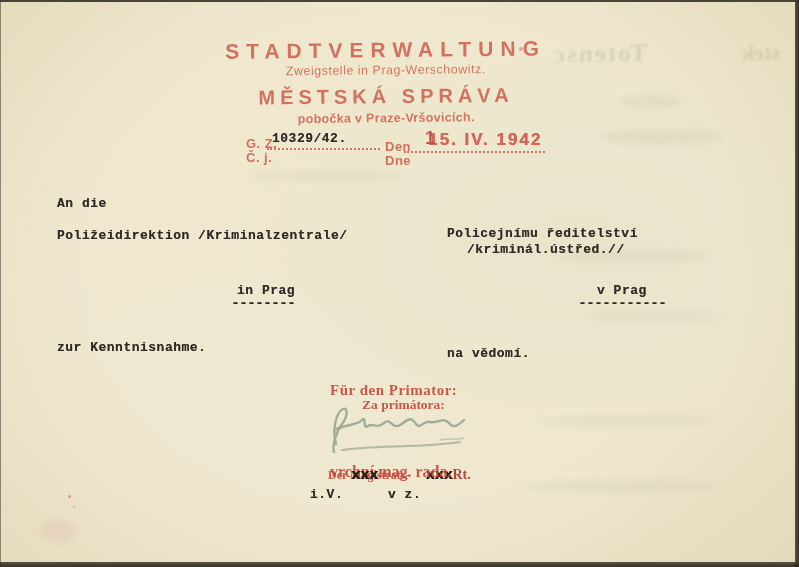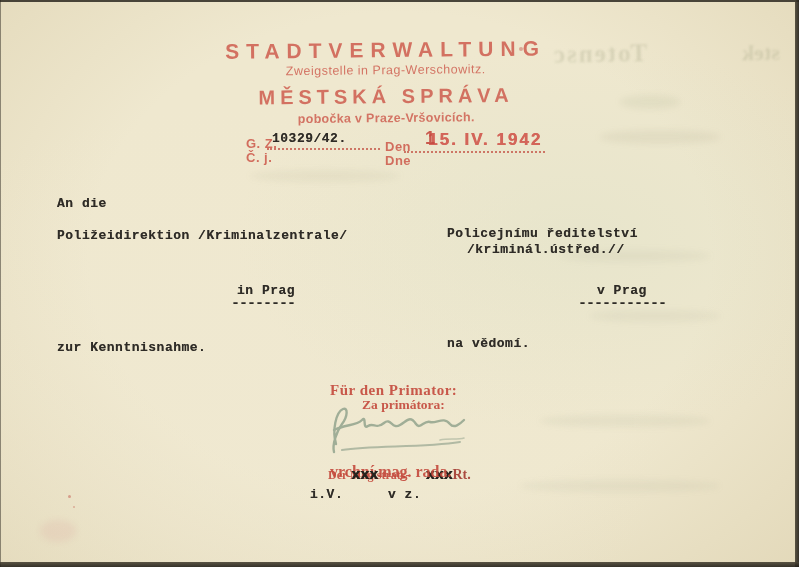--- a/index.html
+++ b/index.html
@@ -97,21 +97,21 @@
     <div class="abs tw" style="left:57px;top:228px;">Poližeidirektion /Kriminalzentrale/</div>
     <div class="abs tw" style="left:447px;top:226px;">Policejnímu ředitelství</div>
     <div class="abs tw" style="left:467px;top:242px;">/kriminál.ústřed.//</div>
 
     <div class="abs tw" style="left:237px;top:283px;">in Prag</div>
     <div class="abs tw-dash" style="left:231px;top:295px;">--------</div>
     <div class="abs tw" style="left:597px;top:283px;">v Prag</div>
     <div class="abs tw-dash" style="left:578px;top:295px;">-----------</div>
 
     <div class="abs tw" style="left:57px;top:340px;">zur Kenntnisnahme.</div>
-    <div class="abs tw" style="left:447px;top:336px;">na vědomí.</div>
+    <div class="abs tw" style="left:447px;top:346px;">na vědomí.</div>
   </div>
 
   <div>
     <div class="abs fraktur" style="left:330px;top:382px;font-size:15px;letter-spacing:.5px;">Für den Primator:</div>
     <div class="abs fraktur" style="left:345px;top:397px;font-size:13.5px;margin-left:17px;">Za primátora:</div>
 
     <svg style="position:absolute;left:312px;top:400px;" width="170" height="58" viewBox="0 0 170 58">
       <g fill="none" stroke="#93a48e" stroke-width="2.4" stroke-linecap="round" opacity="0.85">
         <path d="M24,44 C20,30 24,12 31,9 C36,7 36,16 30,24 C25,31 20,44 22,52"></path>
         <path d="M22,30 C34,24 44,26 50,20 C55,15 50,30 56,26 C62,22 64,30 72,23 C79,17 80,30 88,25 C95,21 98,15 104,24 C108,30 112,20 118,22 C124,24 132,16 138,24 C142,29 148,24 152,20"></path>

